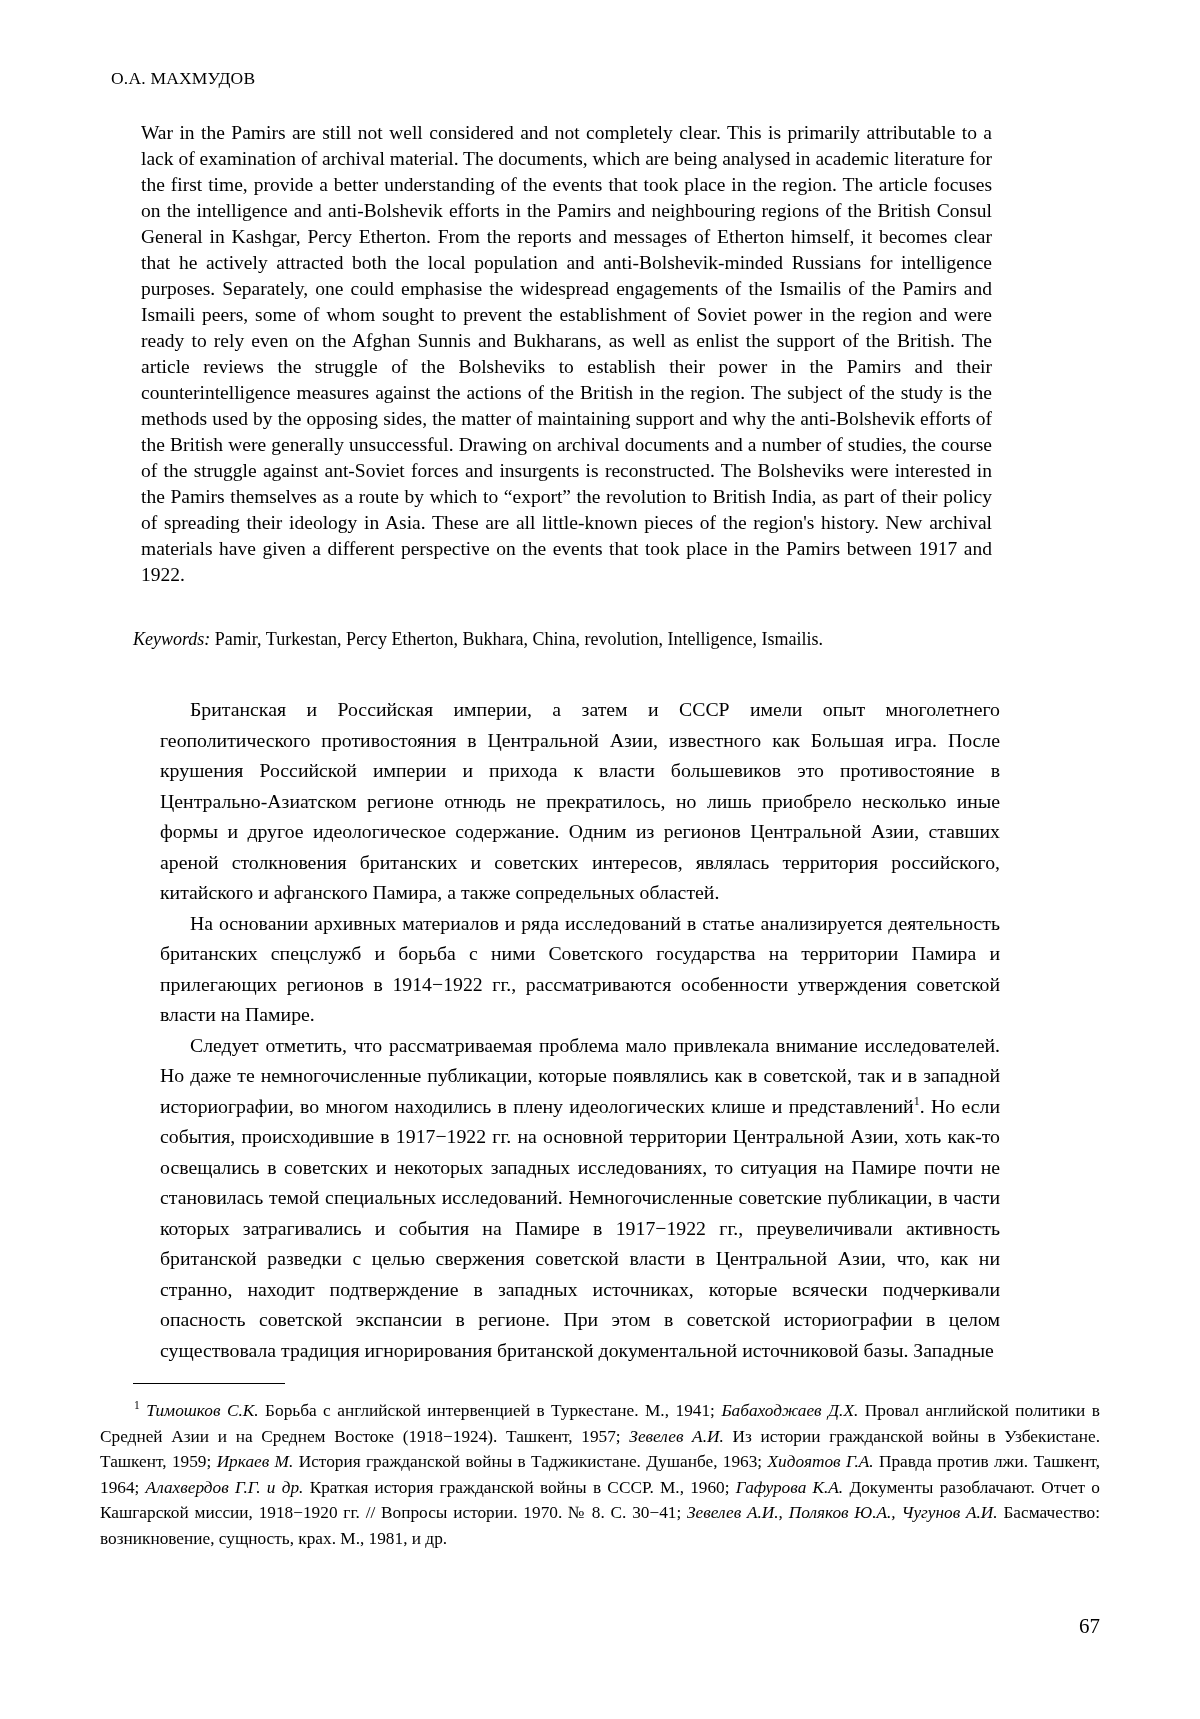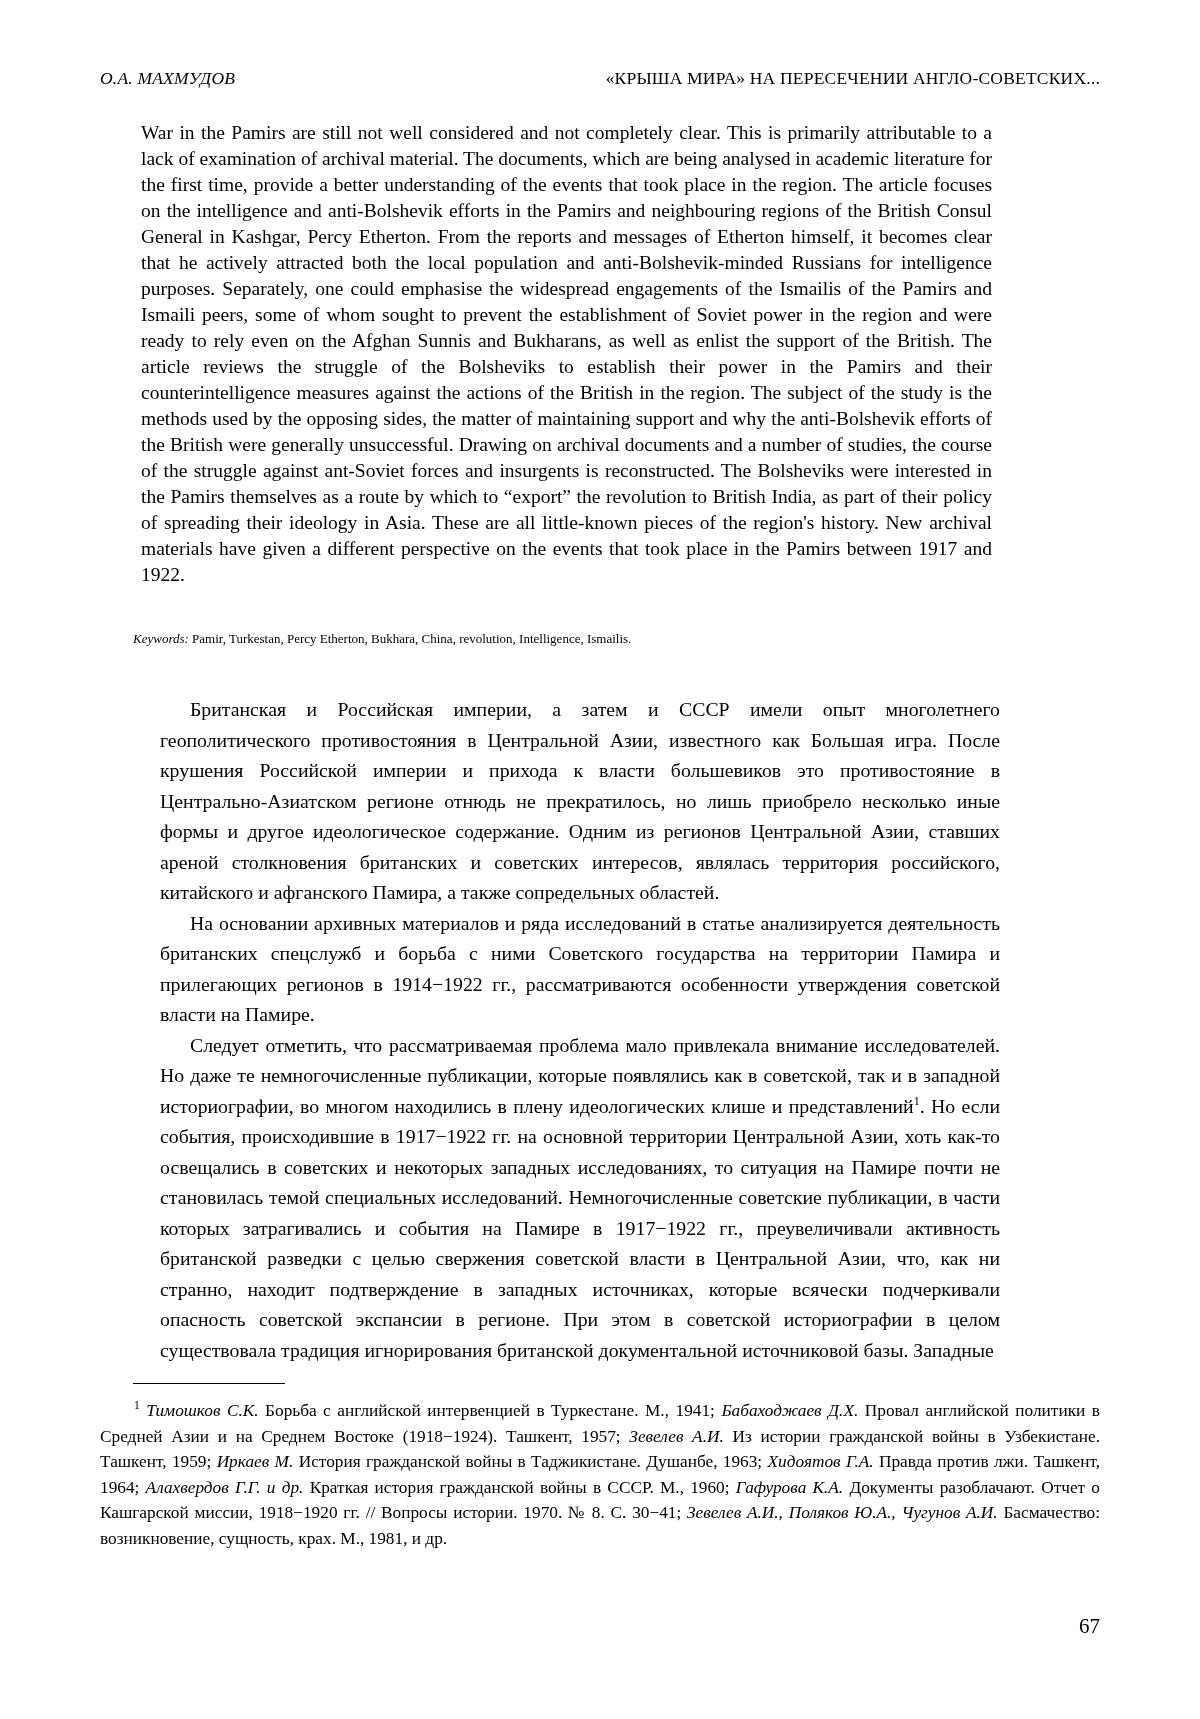--- a/index.html
+++ b/index.html
@@ -26,22 +26,22 @@
     left: 100px;
     top: 68px;
     width: 1000px;
     display: flex;
     justify-content: space-between;
     align-items: baseline;
     font-size: 17.5px;
     letter-spacing: 0.2px;
   }
   .header-left {
-    font-style: italic;
     font-weight: normal;
+    margin-left: 11px;
   }
   .header-right {
     font-style: normal;
     text-align: right;
   }
   .content {
     position: absolute;
     left: 133px;
     top: 112px;
     width: 867px;
@@ -49,21 +49,21 @@
   p.abstract {
     margin: 8px;
     font-size: 19.5px;
     line-height: 26px;
     text-align: justify;
     text-align-last: left;
     hyphens: manual;
   }
   p.keywords {
     margin: 38px 0 0 0;
-    font-size: 13px;
+    font-size: 18px;
     line-height: 26.4px;
     text-align: left;
   }
   p.keywords .kw-label {
     font-style: italic;
   }
   .body-russian {
     margin-top: 42px;
     margin-left: 27px;
   }
@@ -120,21 +120,20 @@
     font-size: 21px;
   }
 </style>
 </head>
 <body>
 
 <div class="page">
 
   <div class="header">
     <span class="header-left">О.А. МАХМУДОВ</span>
-    <span class="header-right">«КРЫША МИРА» НА ПЕРЕСЕЧЕНИИ АНГЛО-СОВЕТСКИХ...</span>
   </div>
 
   <div class="content">
 
     <p class="abstract">War in the Pamirs are still not well considered and not completely clear. This is primarily attributable to a lack of examination of archival material. The documents, which are being analysed in academic literature for the first time, provide a better understanding of the events that took place in the region. The article focuses on the intelligence and anti-Bolshevik efforts in the Pamirs and neighbouring regions of the British Consul General in Kashgar, Percy Etherton. From the reports and messages of Etherton himself, it becomes clear that he actively attracted both the local population and anti-Bolshevik-minded Russians for intelligence purposes. Separately, one could emphasise the widespread engagements of the Ismailis of the Pamirs and Ismaili peers, some of whom sought to prevent the establishment of Soviet power in the region and were ready to rely even on the Afghan Sunnis and Bukharans, as well as enlist the support of the British. The article reviews the struggle of the Bolsheviks to establish their power in the Pamirs and their counterintelligence measures against the actions of the British in the region. The subject of the study is the methods used by the opposing sides, the matter of maintaining support and why the anti-Bolshevik efforts of the British were generally unsuccessful. Drawing on archival documents and a number of studies, the course of the struggle against ant-Soviet forces and insurgents is reconstructed. The Bolsheviks were interested in the Pamirs themselves as a route by which to “export” the revolution to British India, as part of their policy of spreading their ideology in Asia. These are all little-known pieces of the region's history. New archival materials have given a different perspective on the events that took place in the Pamirs between 1917 and 1922.</p>
 
     <p class="keywords">
       <span class="kw-label">Keywords:</span><span> Pamir, Turkestan, Percy Etherton, Bukhara, China, revolution, Intelligence, Ismailis.</span>
     </p>
 

